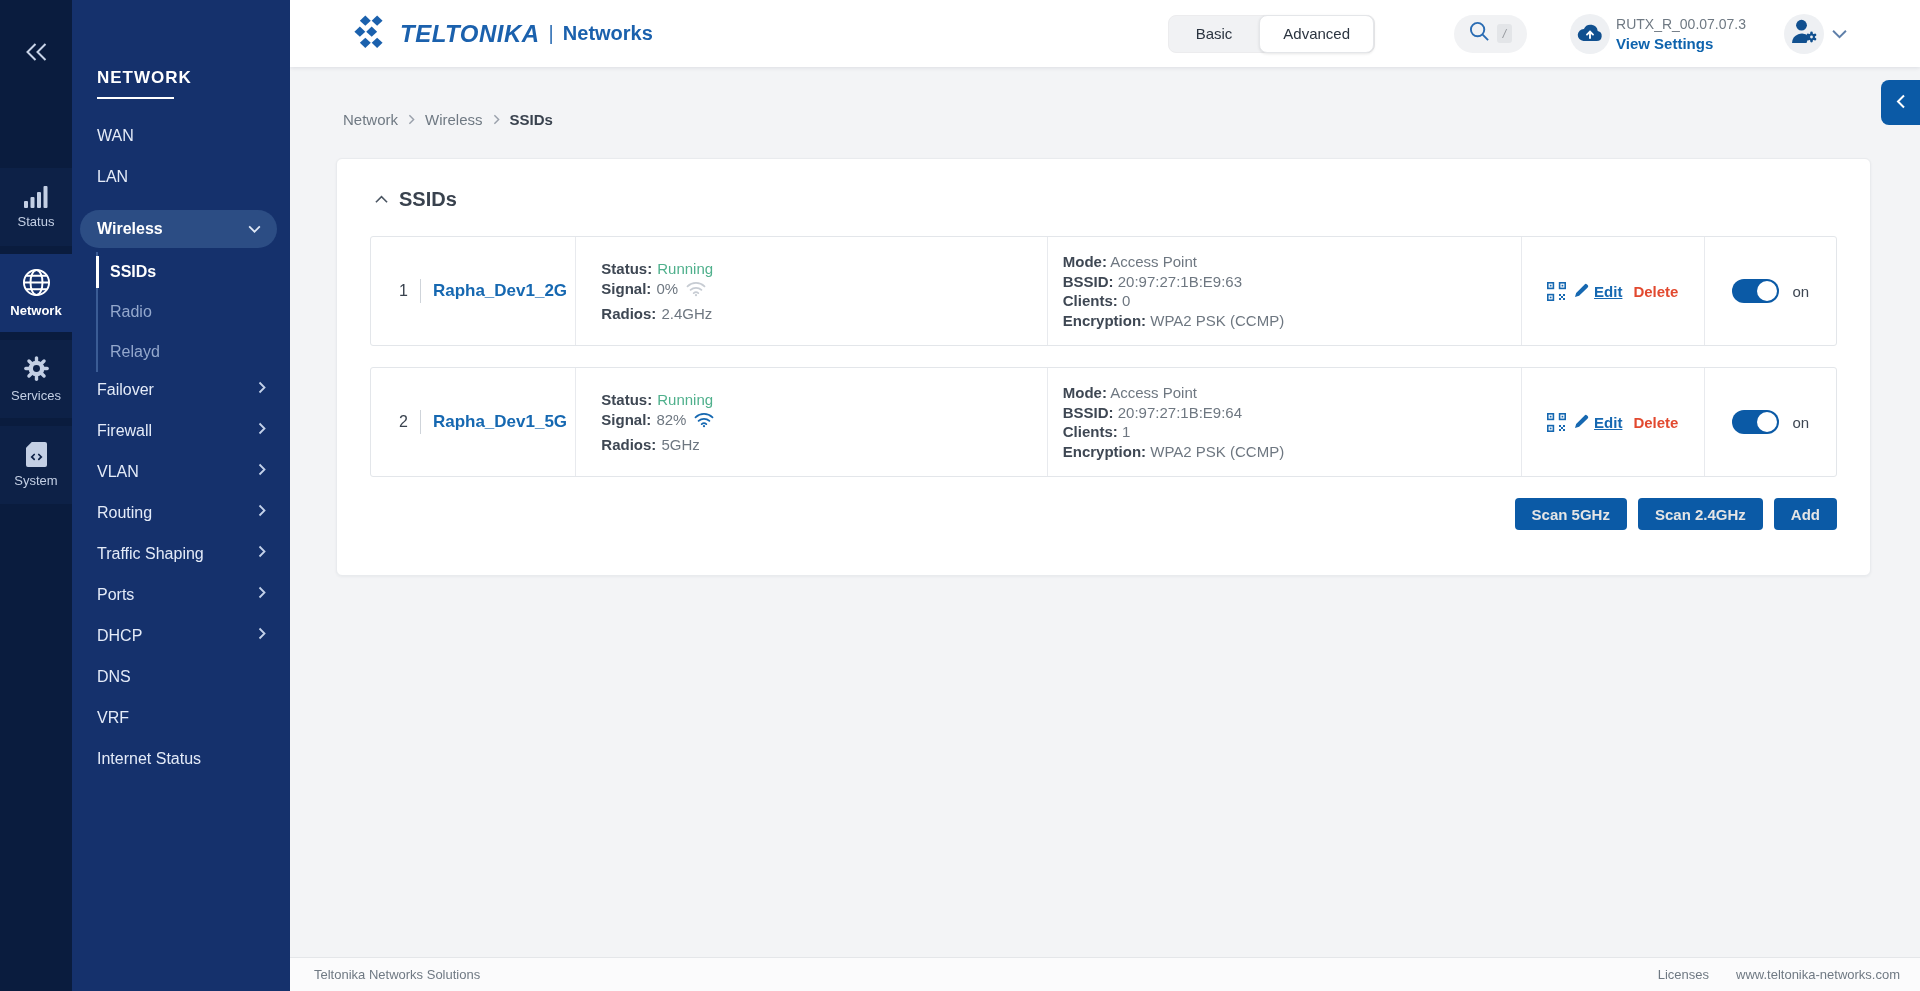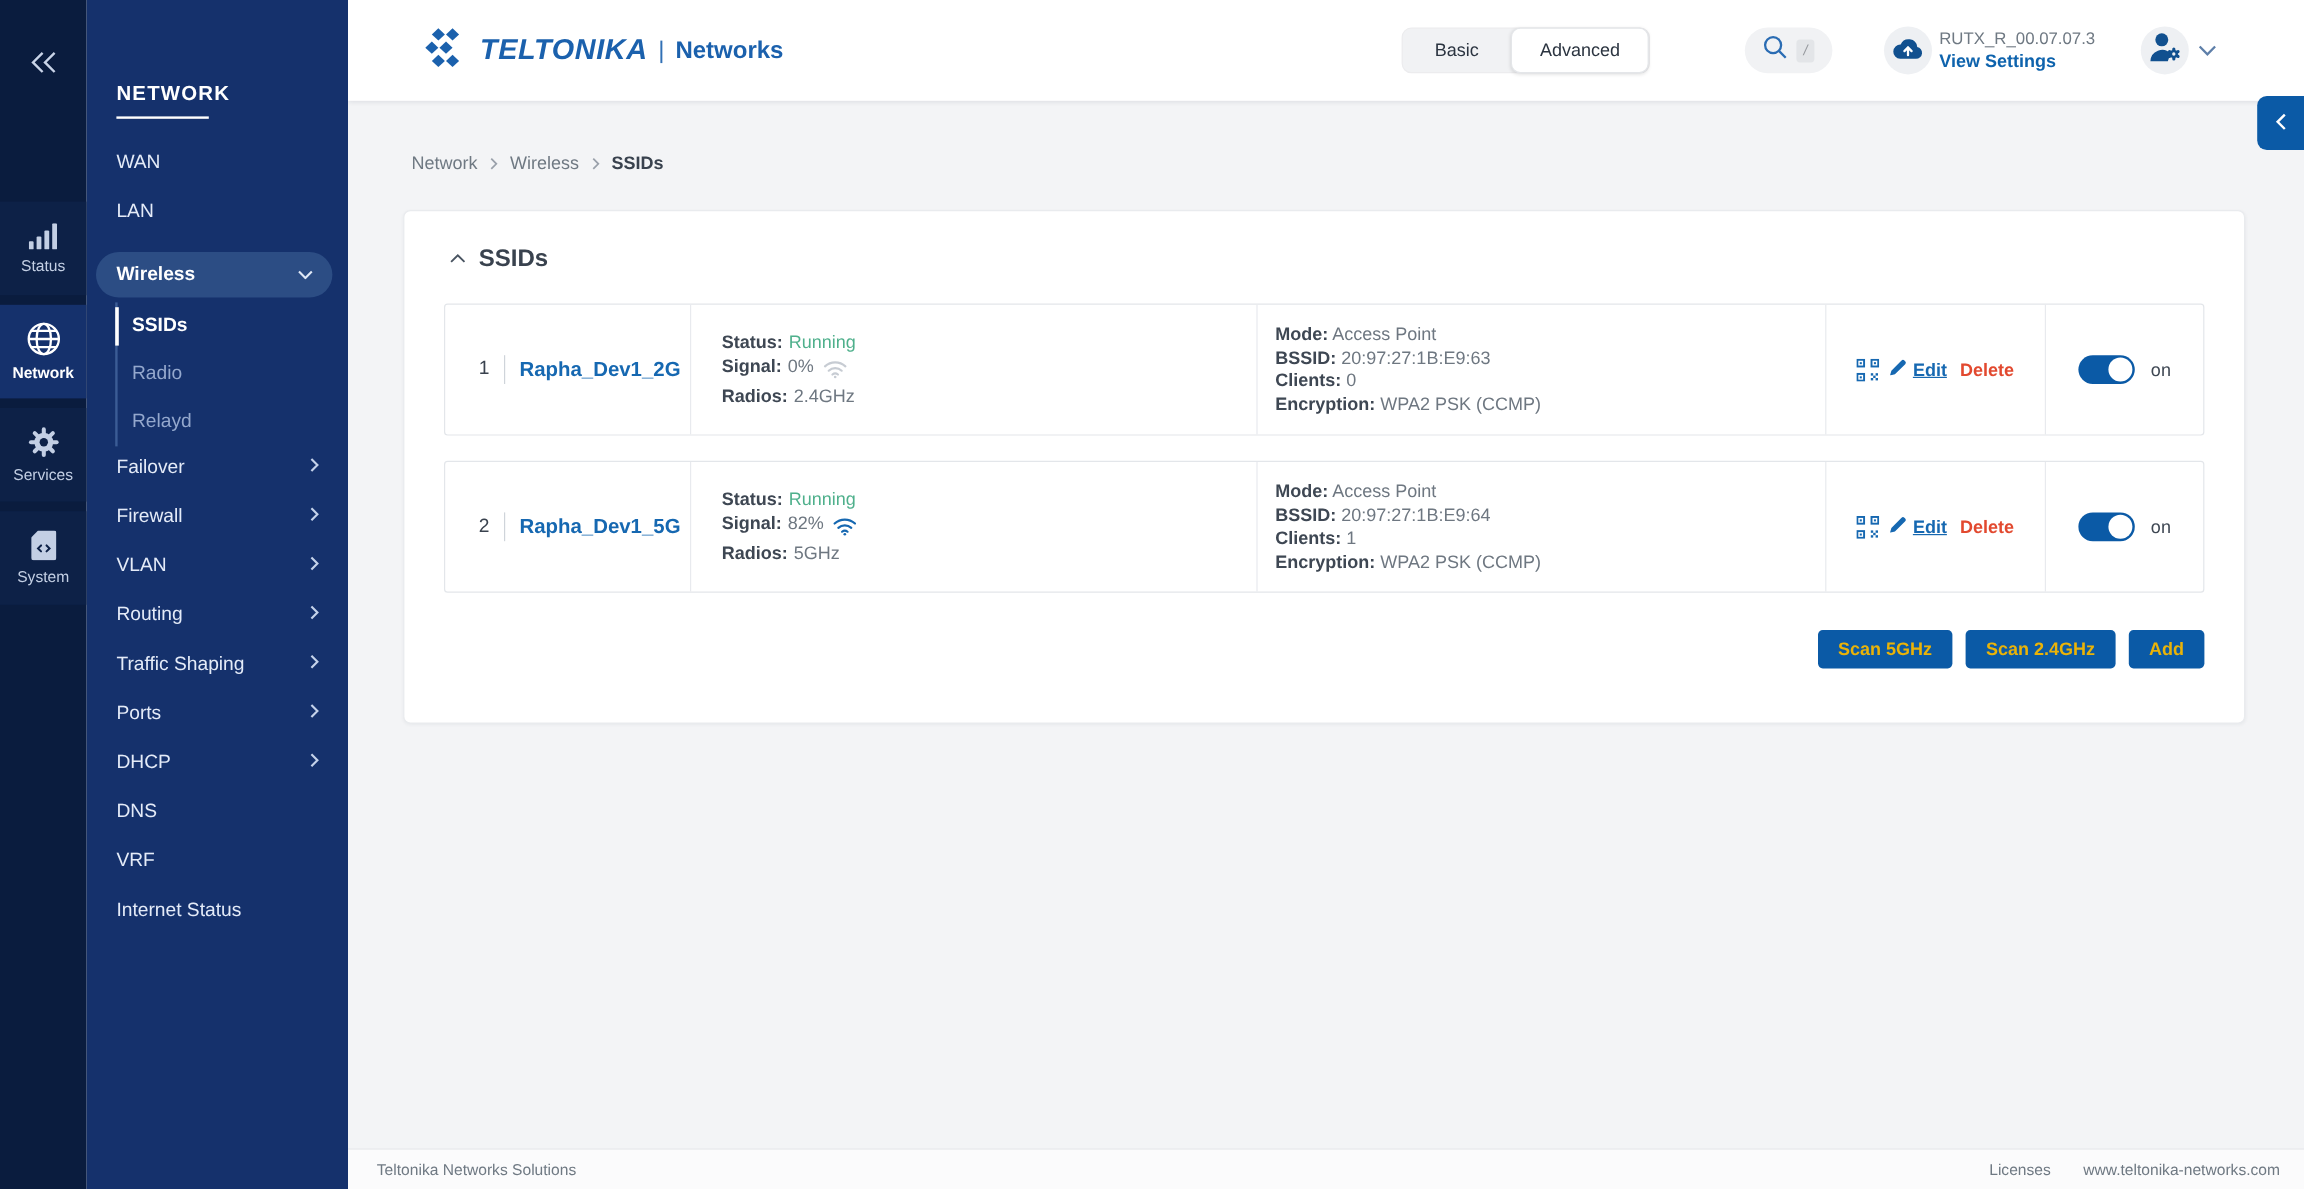--- a/index.html
+++ b/index.html
@@ -28,21 +28,21 @@
   .side-item { height:41px; display:flex; padding:0 24px 0 25px; cursor:pointer; }
   .side-item .arr { margin-left:auto; display:flex; color:#c4d2ea; }
   .wireless-pill { margin:1px 13px 0 8px; height:38px; border-radius:19px; background:#2c4d84; display:flex; align-items:center; padding:0 16px 0 17px; font-weight:bold; color:#fff; cursor:pointer; }
   .wireless-pill .arr { margin-left:auto; display:flex; color:#dfe8f6; }
   .side-sub { margin:4px 0 9px 24px; border-left:2px solid #3b5c95; }
   .sub-item { height:40px; display:flex; align-items:center; padding-left:12px; color:#94a8cd; cursor:pointer; position:relative; }
   .sub-item.active { color:#fff; font-weight:bold; }
   .sub-item.active::before { content:""; position:absolute; left:-2px; top:4px; bottom:4px; width:3px; background:#fff; }
   
   .main { position:absolute; left:290px; top:0; right:0; bottom:0; display:flex; flex-direction:column; }
-  .topbar { height:84px; background:#fff; box-shadow:0 1px 4px rgba(15,30,60,.10); display:flex; align-items:center; position:relative; z-index:2; }
+  .topbar { height:67px; background:#fff; box-shadow:0 1px 4px rgba(15,30,60,.10); display:flex; align-items:center; position:relative; z-index:2; }
   .logo { display:flex; align-items:center; margin-left:64px; gap:9px; cursor:pointer; }
   .logo-word { font-size:24px; font-weight:bold; font-style:italic; color:#1b61ad; letter-spacing:.5px; }
   .logo-sep { font-size:20px; color:#1b61ad; font-weight:normal; opacity:.9; }
   .logo-net { font-size:20px; font-weight:bold; color:#1b61ad; }
   .seg { margin-left:auto; display:flex; align-items:center; background:#f1f2f4; border:1px solid #ececee; border-radius:8px; height:38px; }
   .seg-basic { padding:0 27px; font-size:15px; color:#2b3440; cursor:pointer; }
   .seg-adv { background:#fff; border:1px solid #e4e6e9; box-shadow:0 1px 3px rgba(0,0,0,.10); border-radius:8px; height:38px; display:flex; align-items:center; padding:0 23px; font-size:15px; color:#2b3440; cursor:pointer; }
   .search-pill { margin-left:79px; width:73px; height:38px; border-radius:19px; background:#f1f2f4; display:flex; align-items:center; justify-content:center; gap:7px; cursor:pointer; }
   .slash-badge { width:15px; height:19px; border-radius:3px; background:#e3e5e8; color:#95989d; font-size:12px; display:flex; align-items:center; justify-content:center; font-style:italic; }
   .hicircle { width:40px; height:40px; border-radius:50%; background:#eef0f3; display:flex; align-items:center; justify-content:center; cursor:pointer; }
@@ -63,39 +63,39 @@
   .card-title { font-size:20px; font-weight:bold; color:#39424e; }
   .rows { margin-top:23px; display:flex; flex-direction:column; gap:21px; }
   .ssid-row { display:flex; height:110px; border:1px solid #e3e6ea; border-radius:3px; background:#fff; }
   .col { border-left:1px solid #e8eaee; }
   .col-name { width:205px; border-left:none; display:flex; align-items:center; padding-left:28px; gap:12px; }
   .row-num { font-size:16px; color:#39424e; }
   .num-sep { width:1px; height:24px; background:#cfd4da; }
   .ssid-link { font-size:17px; font-weight:bold; color:var(--link); text-decoration:none; cursor:pointer; }
   .col-status { width:473px; display:flex; flex-direction:column; justify-content:center; padding-left:25px; }
   .col-details { width:476px; display:flex; flex-direction:column; justify-content:center; padding-left:15px; }
-  .line { font-size:15px; color:#6e7781; line-height:20px; display:flex; align-items:flex-end; gap:5px; }
+  .line { font-size:15px; color:#6e7781; line-height:20px; display:flex; align-items:center; gap:5px; }
   .line b { color:#3e4753; }
   .line.radios { margin-top:5px; }
   .dline { font-size:15px; color:#6e7781; line-height:19.5px; }
   .dline b { color:#3e4753; }
   .green { color:var(--running-green); }
   .wifi-icon { display:flex; margin-left:3px; }
   .wifi-icon.low { color:#c7ccd3; }
   .wifi-icon.high { color:var(--link); }
   .col-actions { width:184px; display:flex; align-items:center; padding-left:25px; gap:9px; }
   .qr-btn { display:flex; color:var(--link); cursor:pointer; background:none; border:none; padding:0; }
   .edit-btn { display:flex; align-items:center; gap:5px; color:var(--link); font-size:15px; font-weight:bold; cursor:pointer; background:none; border:none; font-family:inherit;text-decoration:underline; }
   .delete-btn { color:var(--delete); font-size:15px; font-weight:bold; cursor:pointer; background:none; border:none; font-family:inherit; margin-left:2px; }
   .col-toggle { width:132px; display:flex; align-items:center; justify-content:center; gap:13px; }
   .toggle { width:47px; height:24px; border-radius:12px; background:var(--accent); position:relative; cursor:pointer; border:none; }
   .toggle::after { content:""; position:absolute; right:2px; top:2px; width:20px; height:20px; border-radius:50%; background:#fff; }
   .toggle-label { font-size:15px; color:#3e4753; }
   .scan-row { display:flex; justify-content:flex-end; gap:11px; margin-top:21px; }
-  .btn { background:var(--accent); color:#eab308; border:none; border-radius:4px; height:32px; padding:0 17px; font-size:15px; font-weight:bold; font-family:inherit; cursor:pointer;margin-top:10px; }
+  .btn { background:var(--accent); color:#e5e5e5; border:none; border-radius:4px; height:32px; padding:0 17px; font-size:15px; font-weight:bold; font-family:inherit; cursor:pointer; }
   .save-row { display:flex; justify-content:flex-end; margin-top:71px; }
   .save-btn { height:33px; padding:0 18px; }
   
   .footer { height:34px; background:#fbfbfc; border-top:1px solid #e4e6e9; display:flex; align-items:center; font-size:13px; color:#6f7983; }
   .footer-left { margin-left:24px; }
   .footer-right { margin-left:auto; margin-right:20px; display:flex; gap:27px; }
   .footer-link { cursor:pointer; }
   
   .flyout-tab { position:absolute; right:0; top:80px; width:39px; height:45px; background:var(--accent); border-radius:8px 0 0 8px; display:flex; align-items:center; justify-content:center; z-index:6; border:none; cursor:pointer; }
 </style>

